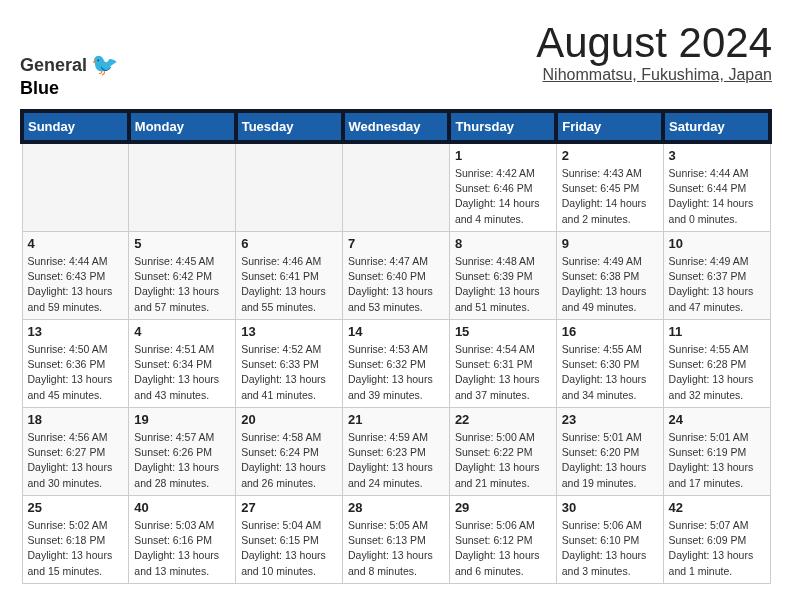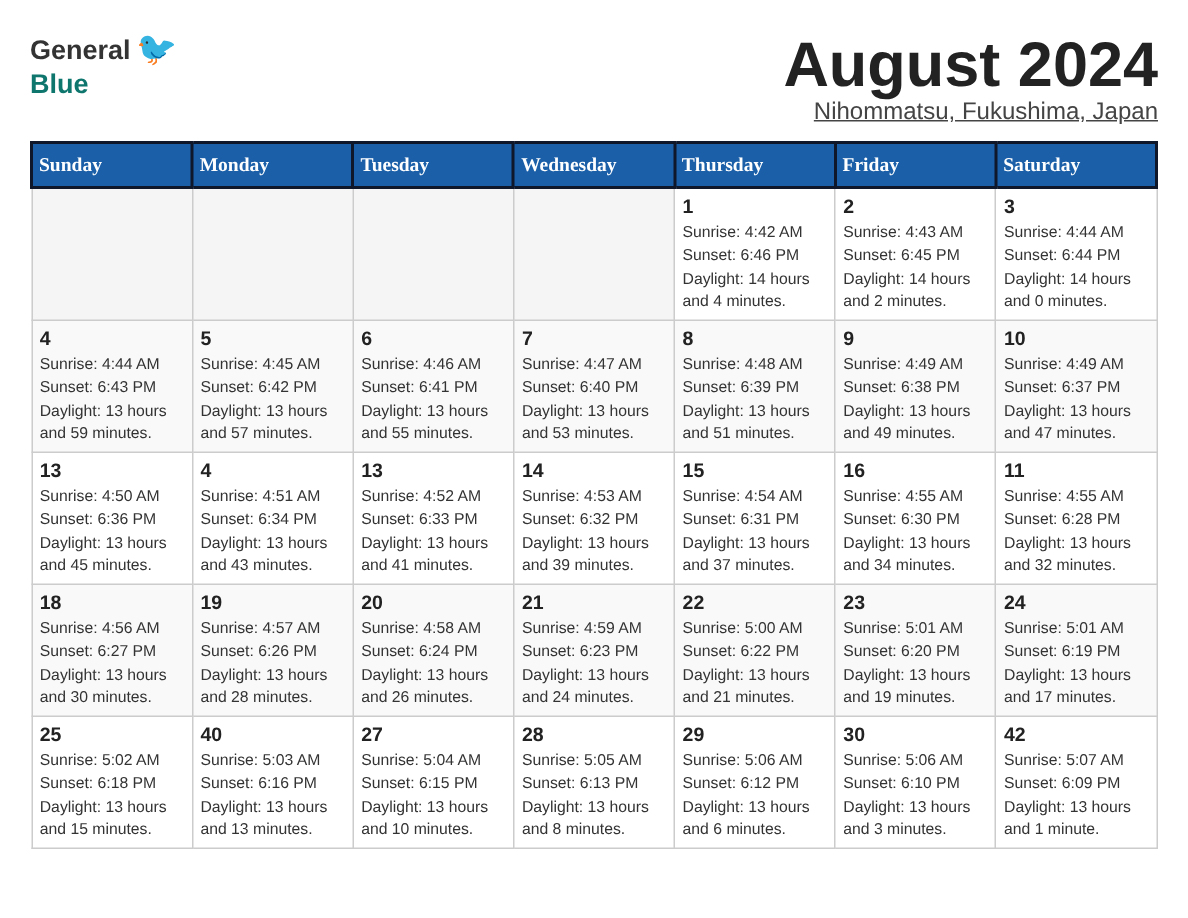--- a/index.html
+++ b/index.html
@@ -13,69 +13,69 @@
     .header-area {
       display: flex;
       justify-content: space-between;
       align-items: flex-start;
       margin-bottom: 10px;
     }
     .logo {
       display: flex;
       flex-direction: column;
       align-items: flex-start;
+      margin-top: 32px;
     }
     .logo-text {
       display: flex;
       align-items: center;
       gap: 2px;
     }
     .logo-general {
       font-size: 18px;
       font-weight: bold;
       color: #333;
     }
     .logo-blue {
       font-size: 18px;
       font-weight: bold;
-      color: #0f766e;
+      color: #000000;
     }
     .logo-bird {
       color: #1a5fa8;
       font-size: 22px;
       margin-left: 2px;
     }
     .title-area {
       text-align: right;
     }
     .month-title {
       font-size: 42px;
-      font-weight: bold;
+      font-weight: normal;
       color: #222;
       line-height: 1.1;
     }
     .location-title {
       font-size: 16px;
       color: #444;
       text-decoration: underline;
     }
     .calendar-table {
       width: 100%;
       border-collapse: collapse;
       font-size: 11px;
     }
     .calendar-table th {
       background-color: #1a5fa8;
       color: #fff;
       padding: 6px 4px;
       text-align: left;
       font-size: 13px;
       font-weight: bold;
-      border: 2px solid #0f172a;
-      font-family: Liberation Serif, serif;
+      border: 4px solid #0f172a;
     }
     .calendar-table td {
       border: 1px solid #ccc;
       vertical-align: top;
       padding: 4px 5px;
       height: 88px;
       width: calc(100% / 7);
       background: #fff;
     }
     .calendar-table td.empty {

